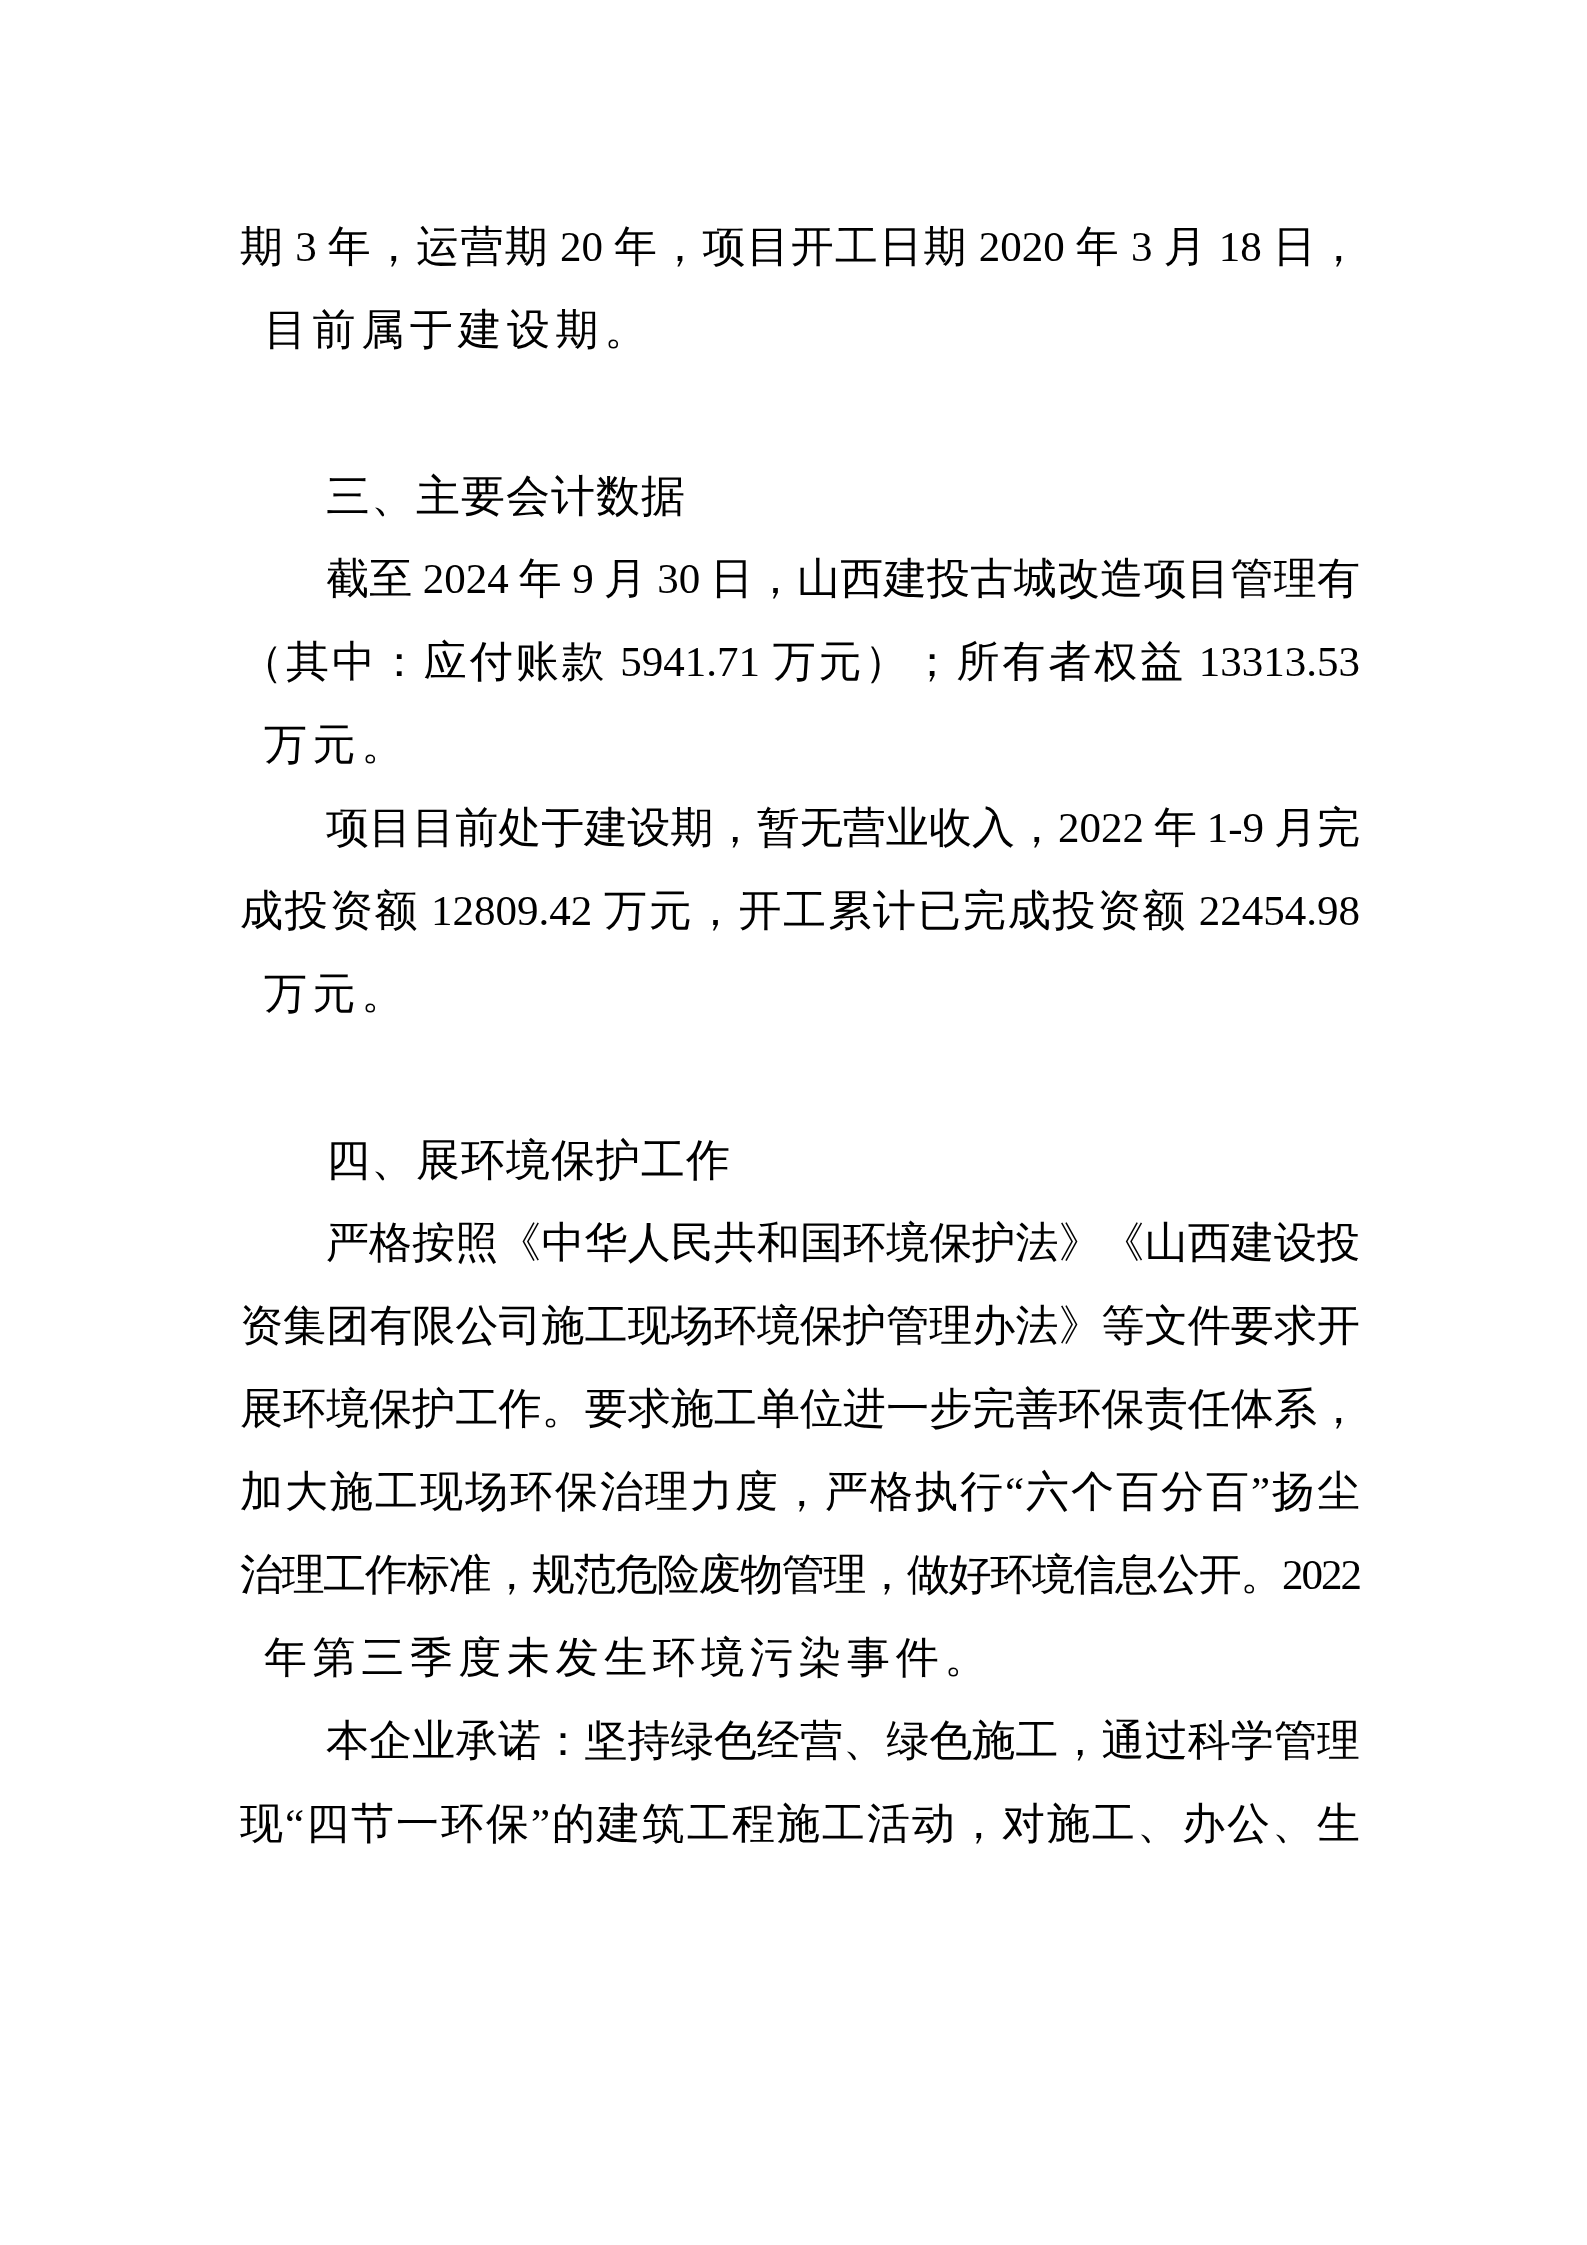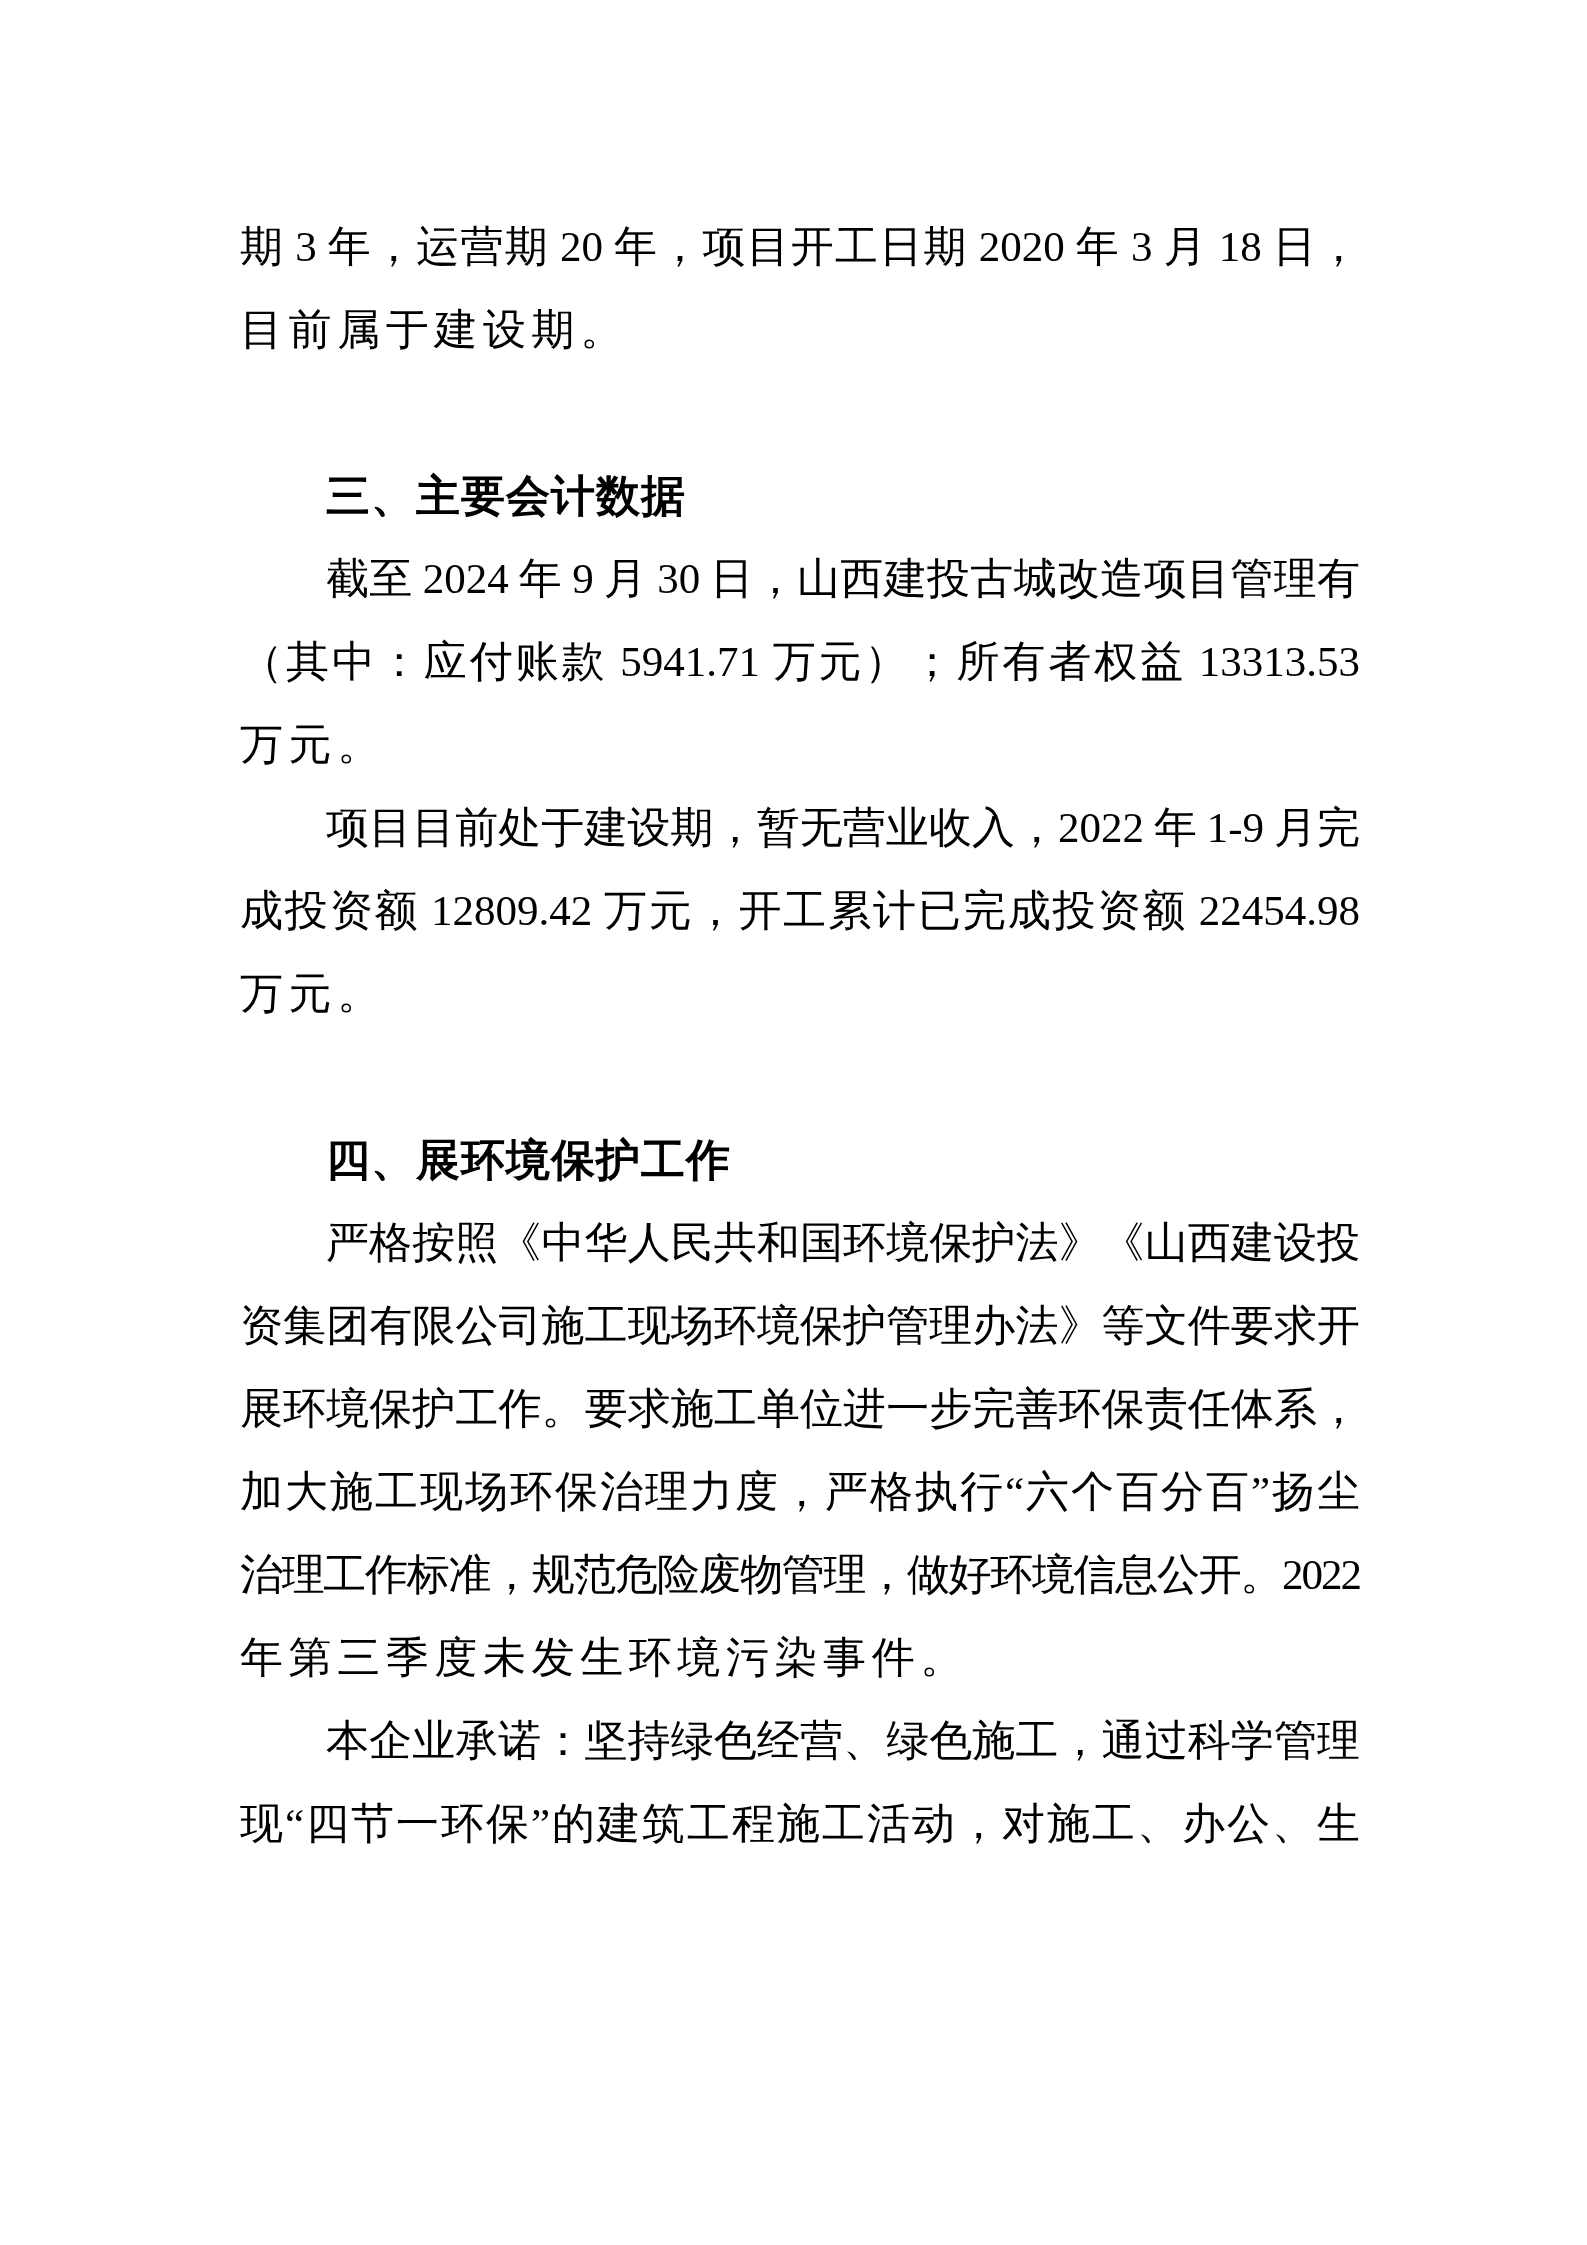--- a/index.html
+++ b/index.html
@@ -22,35 +22,36 @@
   .line {
     line-height: 83px;
     text-align: justify;
     text-align-last: justify;
     word-spacing: -1px;
   }
   .line.end {
     text-align: left;
     text-align-last: left;
     letter-spacing: 0.13em;
+    margin-left: 24px;
   }
   .line.indent {
     text-indent: 86px;
   }
   .line.tight {
     letter-spacing: -2px;
   }
   .heading {
     margin-top: 83px;
     line-height: 83px;
     text-indent: 86px;
     text-align: left;
     text-align-last: left;
     font-family: "Liberation Sans", "DejaVu Sans", sans-serif;
-    font-weight: bold;
+    font-weight: normal;
     font-size: 44px;
     letter-spacing: 1px;
   }
 </style>
 </head>
 <body>
 
 <div class="page">
 
   <div class="paragraph">

